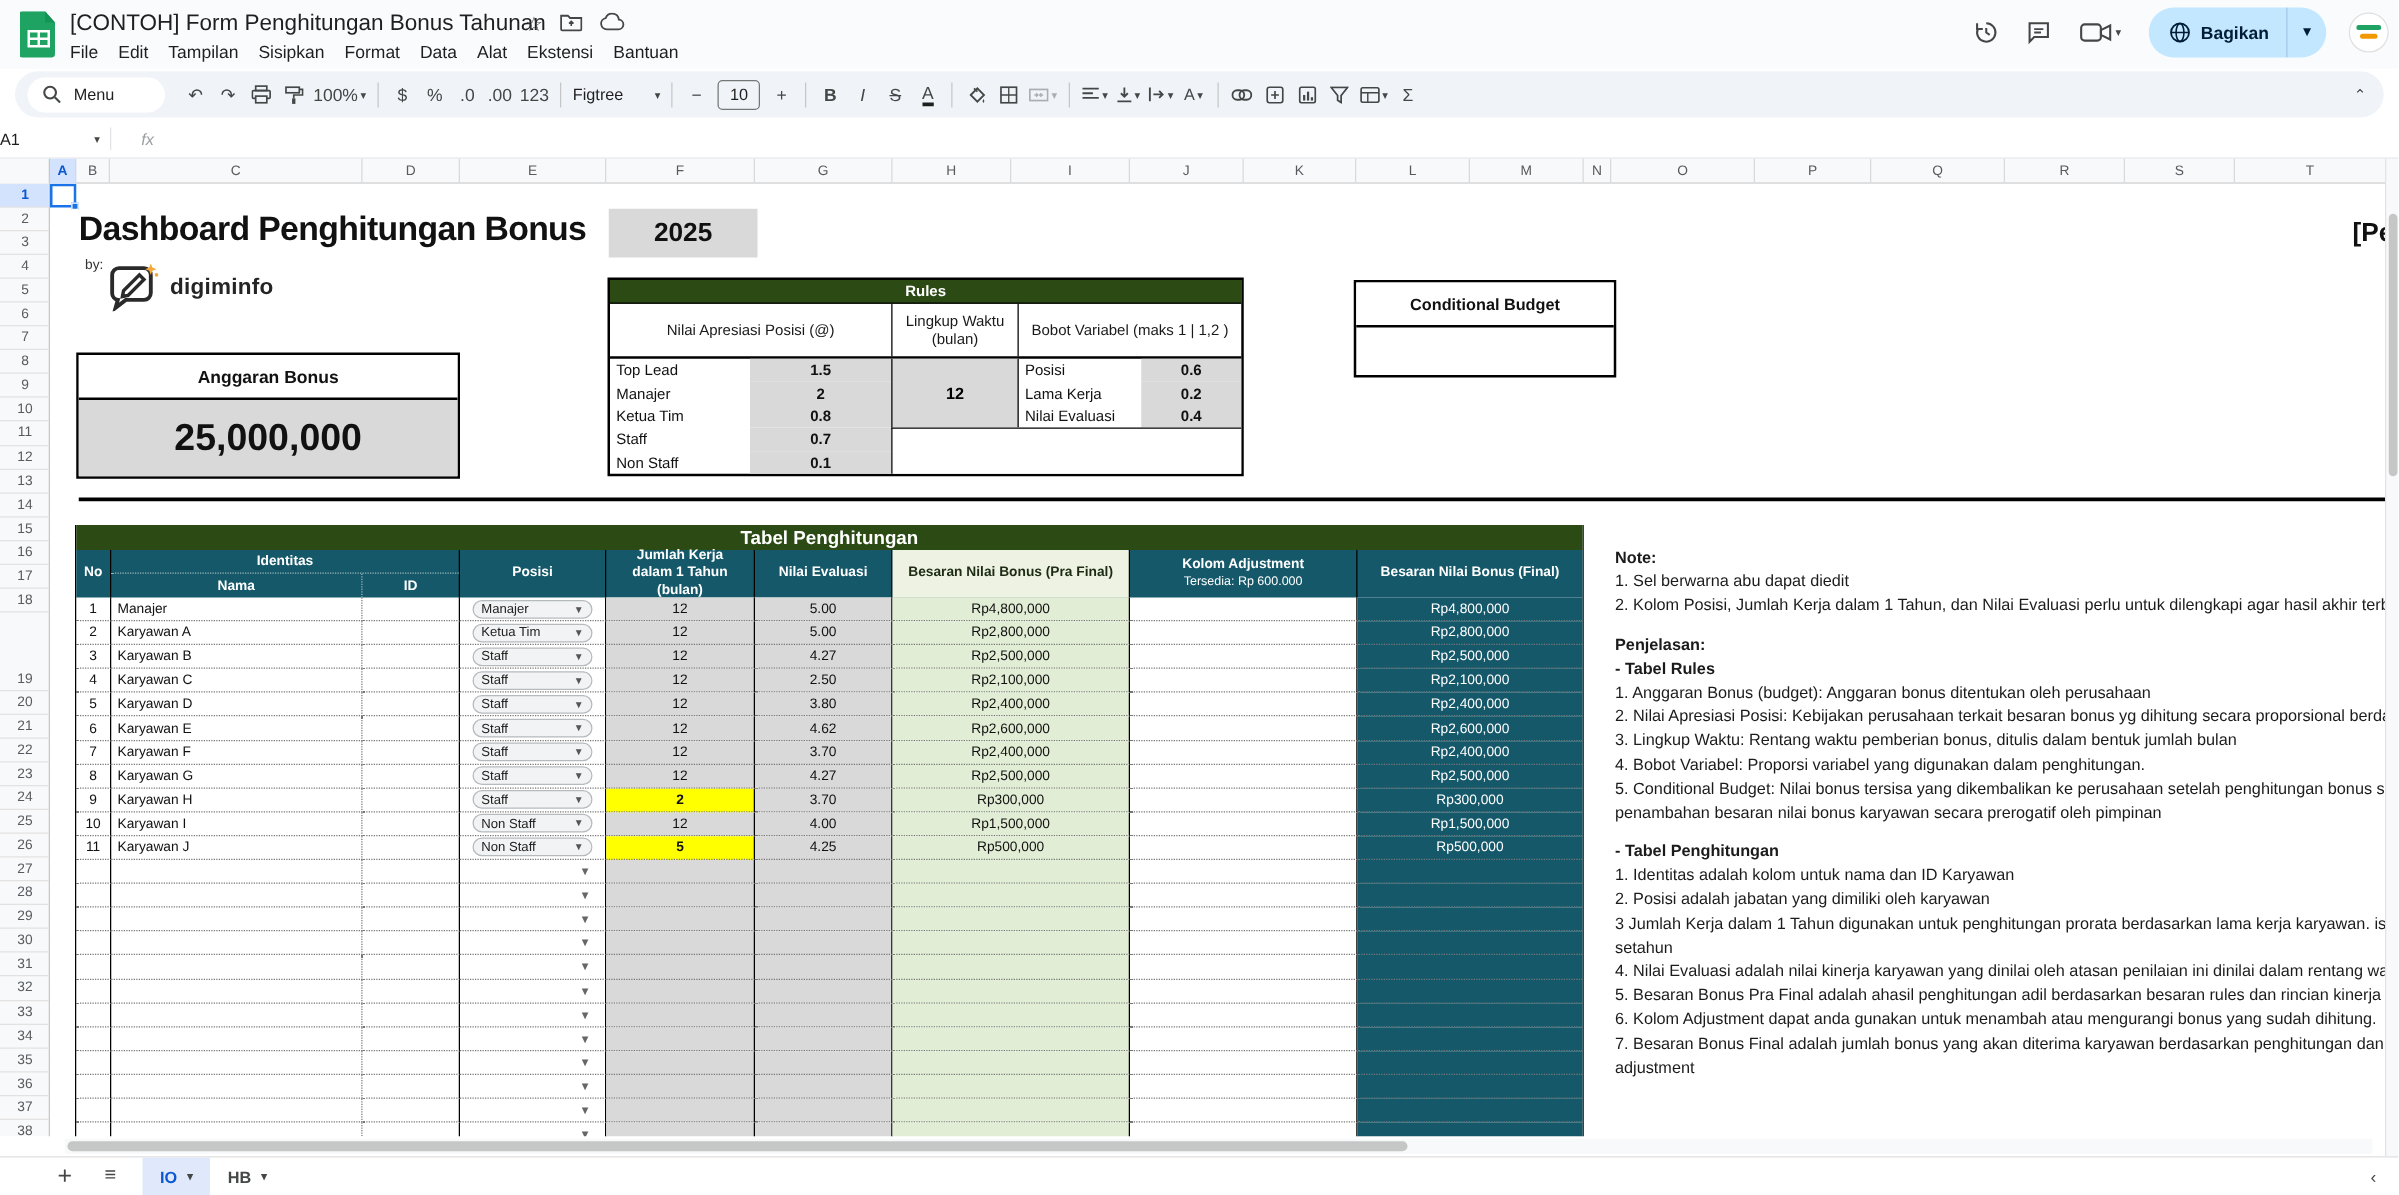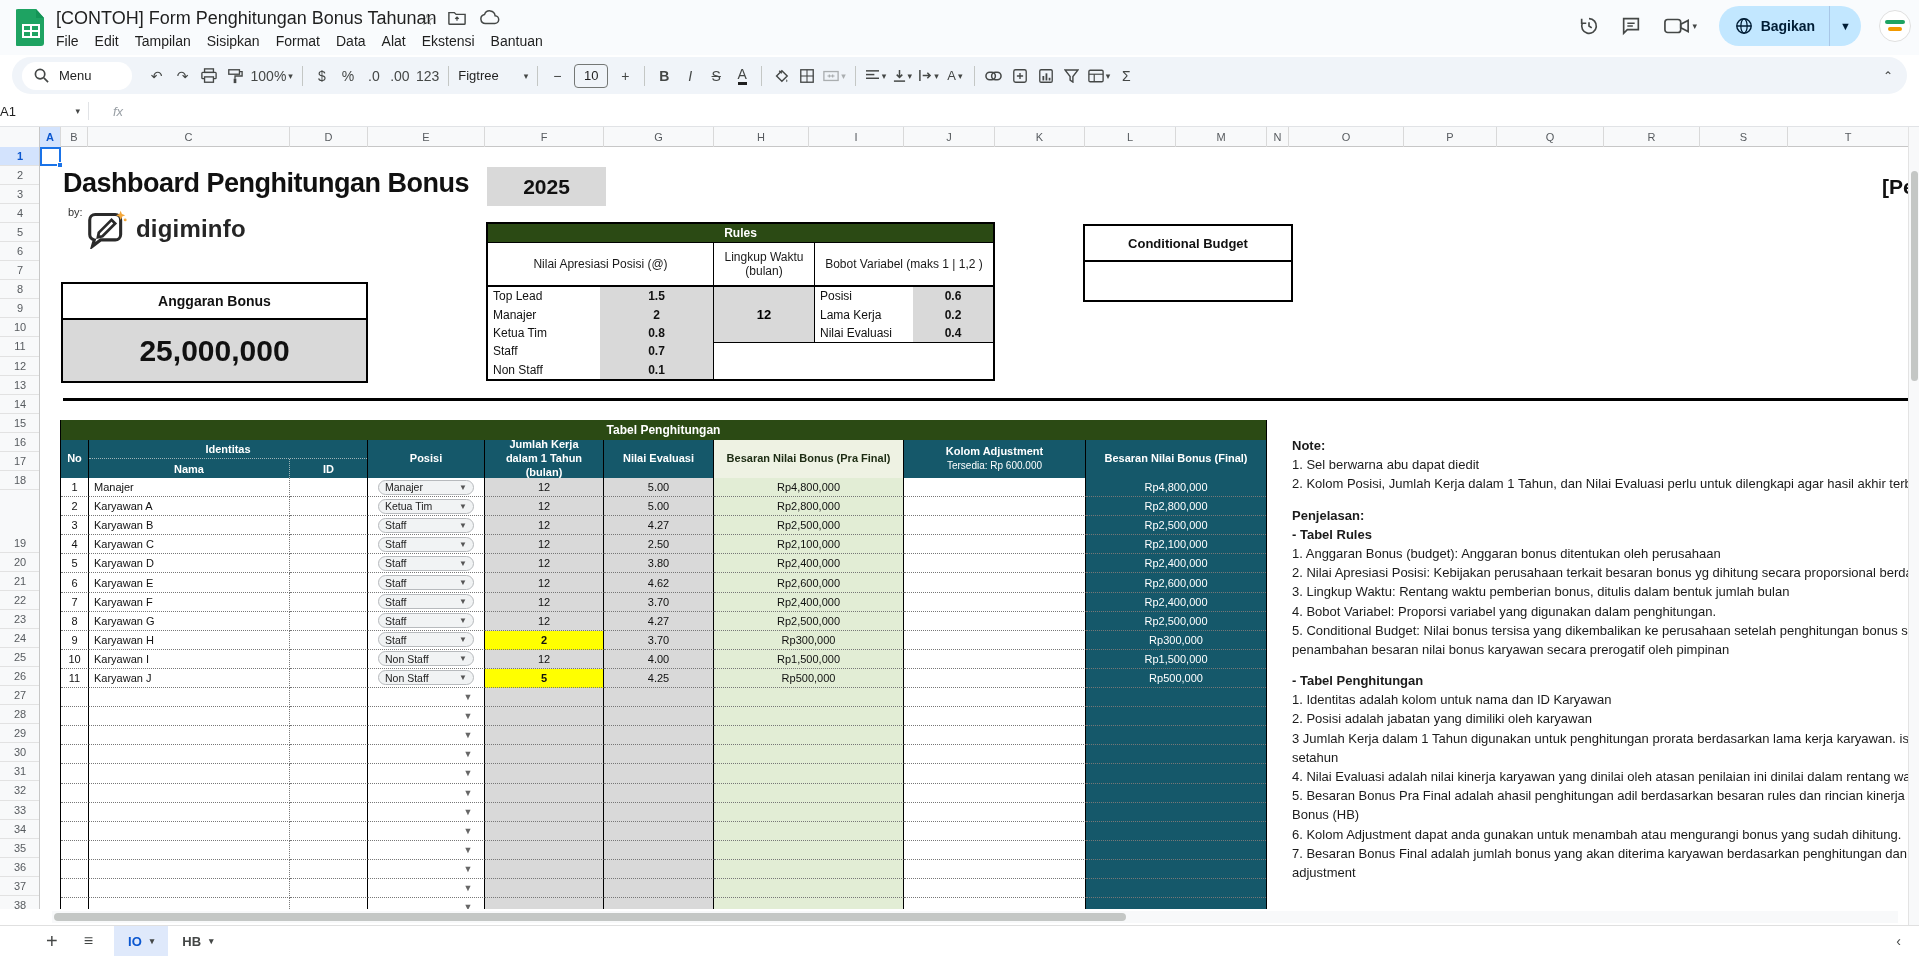--- a/index.html
+++ b/index.html
@@ -67,21 +67,21 @@
   .abs { position:absolute; }
 
   #a1-selection { left:0; top:0; width:21px; height:19px; border:2px solid #1a73e8; }
   #a1-handle { left:17px; top:15px; width:6px; height:6px; background:#1a73e8; border:1px solid #fff; }
 
   #dash-title { left:23px; top:21px; font-size:27px; font-weight:bold; color:#111; letter-spacing:-0.5px; white-space:nowrap; }
   #year-box { left:447px; top:20px; width:119px; height:39px; background:var(--grey-cell);
     display:flex; align-items:center; justify-content:center; font-size:21px; font-weight:bold; color:#111; }
   #by-label { left:28px; top:59px; font-size:11px; color:#333; }
   #brand { left:46px; top:62px; display:flex; align-items:center; gap:8px; }
-  #brand-name { font-size:24px; font-weight:bold; color:#252525; letter-spacing:0.2px; }
+  #brand-name { font-size:18px; font-weight:bold; color:#252525; letter-spacing:0.2px; }
   #clipped-right { left:1842px; top:28px; font-size:21px; font-weight:bold; color:#111; white-space:nowrap; }
 
   
   .kpi { border:2px solid #000; background:#fff; }
   .kpi .kpi-h { border-bottom:2px solid #000; display:flex; align-items:center; justify-content:center;
     font-weight:bold; color:#111; background:#fff; }
   .kpi .kpi-v { display:flex; align-items:center; justify-content:center; font-weight:bold; color:#111; }
   #anggaran { left:21px; top:135px; width:307px; height:101px; }
   #anggaran .kpi-h { height:36px; font-size:14px; }
   #anggaran .kpi-v { height:61px; font-size:30px; background:var(--grey-cell); }
@@ -111,21 +111,21 @@
   #rules-bobot { position:absolute; left:327px; top:0; width:178px; }
   #rules-bobot .r-label { width:98px; }
   #rules-bobot .r-val { width:80px; }
   #rules-empty { position:absolute; left:225px; top:55px; width:280px; height:37px; background:#fff;
     border-top:1.5px solid #000; border-left:1.5px solid #000; }
 
   #divider { left:23px; top:251px; width:1845px; height:3px; background:#000; }
 
   
   #main-table { left:20px; top:273px; width:1207px; border-left:1.5px solid #000; border-right:1.5px solid #000; }
-  #mt-title { height:20px; background:var(--dark-green); color:#fff; font-weight:bold; font-size:12px;
+  #mt-title { height:20px; background:var(--dark-green); color:#fff; font-weight:bold; font-size:15px;
     display:flex; align-items:center; justify-content:center; }
   #mt-head { display:flex; height:38px; background:var(--teal); color:#fff; }
   .mh { display:flex; align-items:center; justify-content:center; text-align:center; font-size:11px;
     font-weight:bold; border-right:1.2px solid #000; flex:none; line-height:1.25; }
   .c-no{width:28px;} .c-nama{width:201px;} .c-id{width:78px;} .c-pos{width:117px;}
   .c-jml{width:119px;} .c-nil{width:110px;} .c-pra{width:190px;} .c-adj{width:182px;} .c-fin{width:180px; border-right:none;}
   #mh-ident { width:279px; display:flex; flex-direction:column; border-right:1.2px solid #000; flex:none; }
   #mh-ident-top { height:19px; display:flex; align-items:center; justify-content:center; font-size:11px;
     font-weight:bold; border-bottom:1px dotted #9fb3b7; }
   #mh-ident-bot { height:19px; display:flex; }
@@ -1003,21 +1003,20 @@
         <div class="note-line">2. Posisi adalah jabatan yang dimiliki oleh karyawan</div>
 
         <div class="note-line">3 Jumlah Kerja dalam 1 Tahun digunakan untuk penghitungan prorata berdasarkan lama kerja karyawan. isi kolom ini</div>
 
         <div class="note-line">setahun</div>
 
         <div class="note-line">4. Nilai Evaluasi adalah nilai kinerja karyawan yang dinilai oleh atasan penilaian ini dinilai dalam rentang waktu 1 tahun</div>
 
         <div class="note-line">5. Besaran Bonus Pra Final adalah ahasil penghitungan adil berdasarkan besaran rules dan rincian kinerja karyawan ya</div>
 
-        <div class="note-line">Bonus (HB)</div>
 
         <div class="note-line">6. Kolom Adjustment dapat anda gunakan untuk menambah atau mengurangi bonus yang sudah dihitung.</div>
 
         <div class="note-line">7. Besaran Bonus Final adalah jumlah bonus yang akan diterima karyawan berdasarkan penghitungan dan penambah</div>
 
         <div class="note-line">adjustment</div>
 
     </div>
   </div>
 

